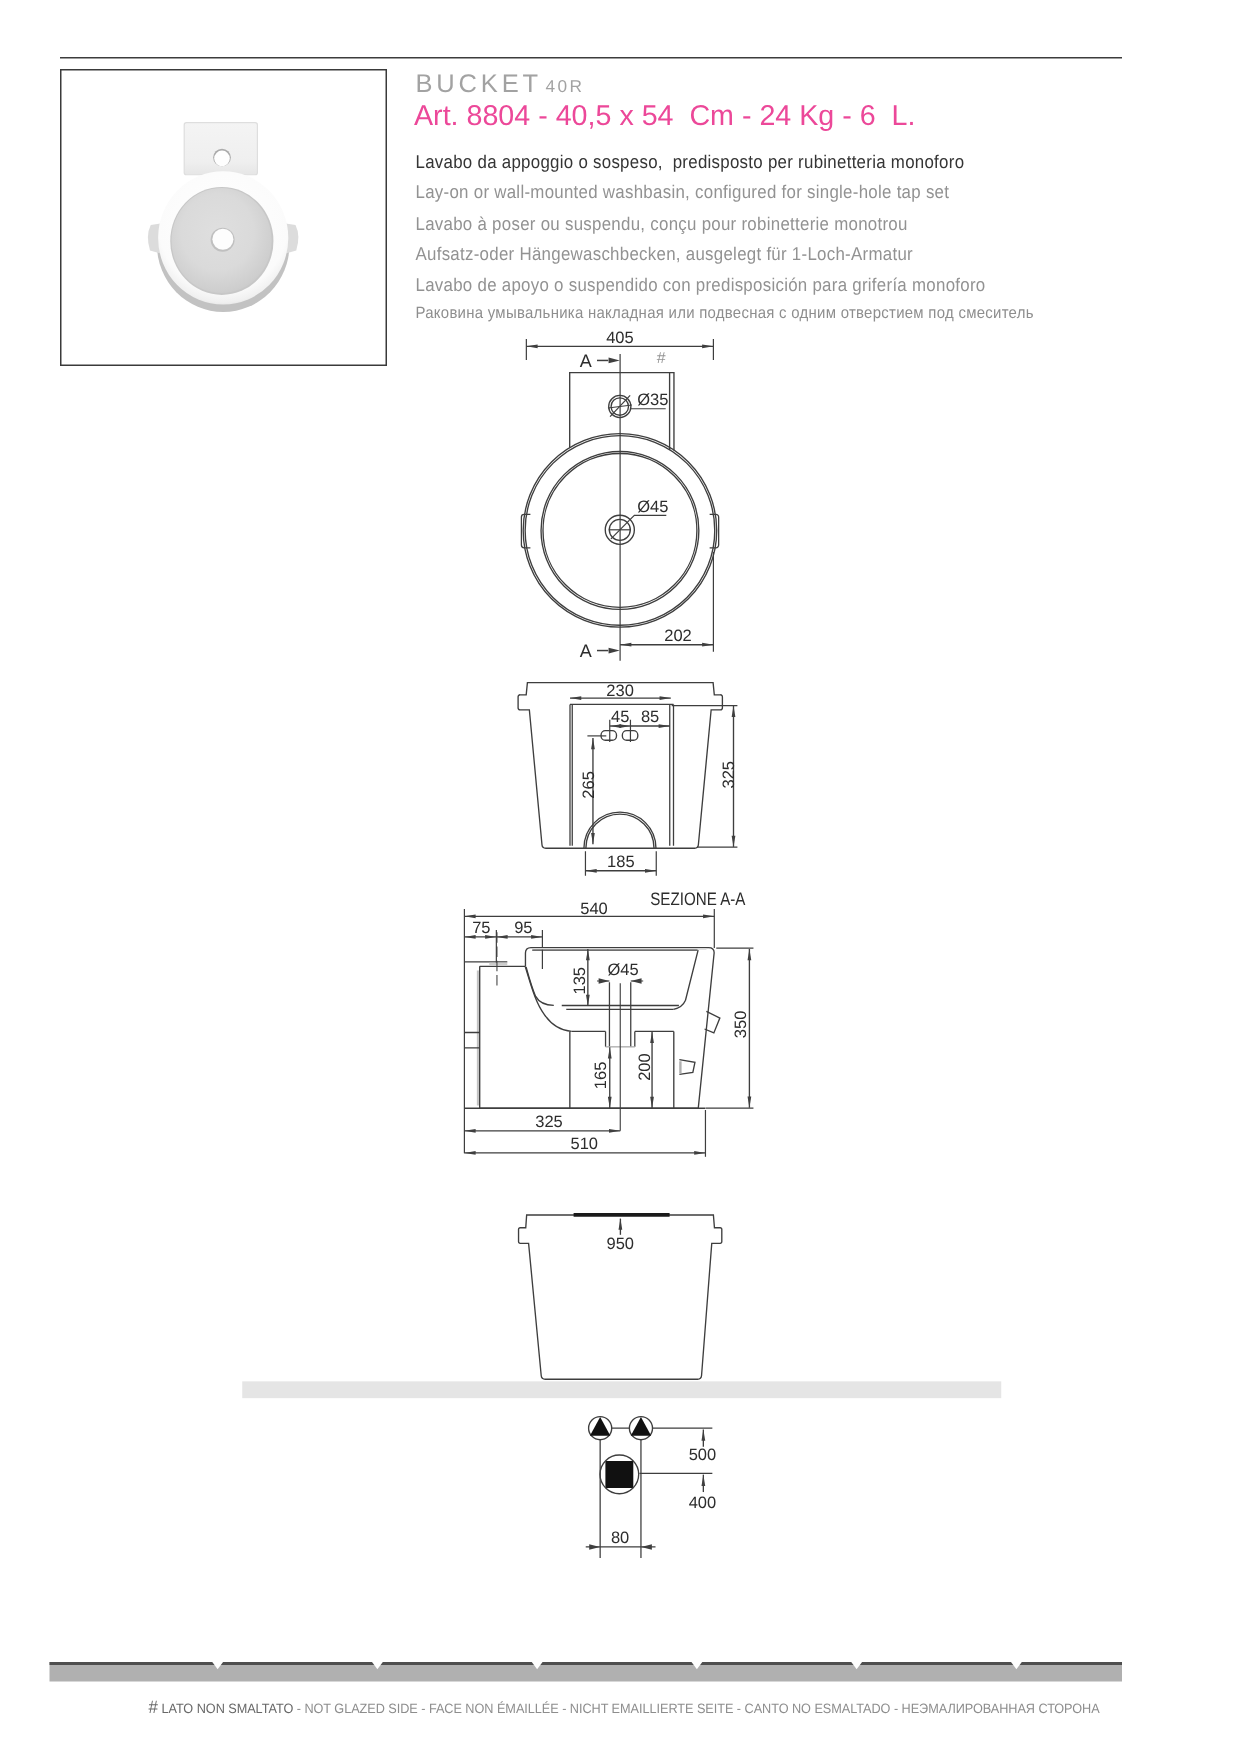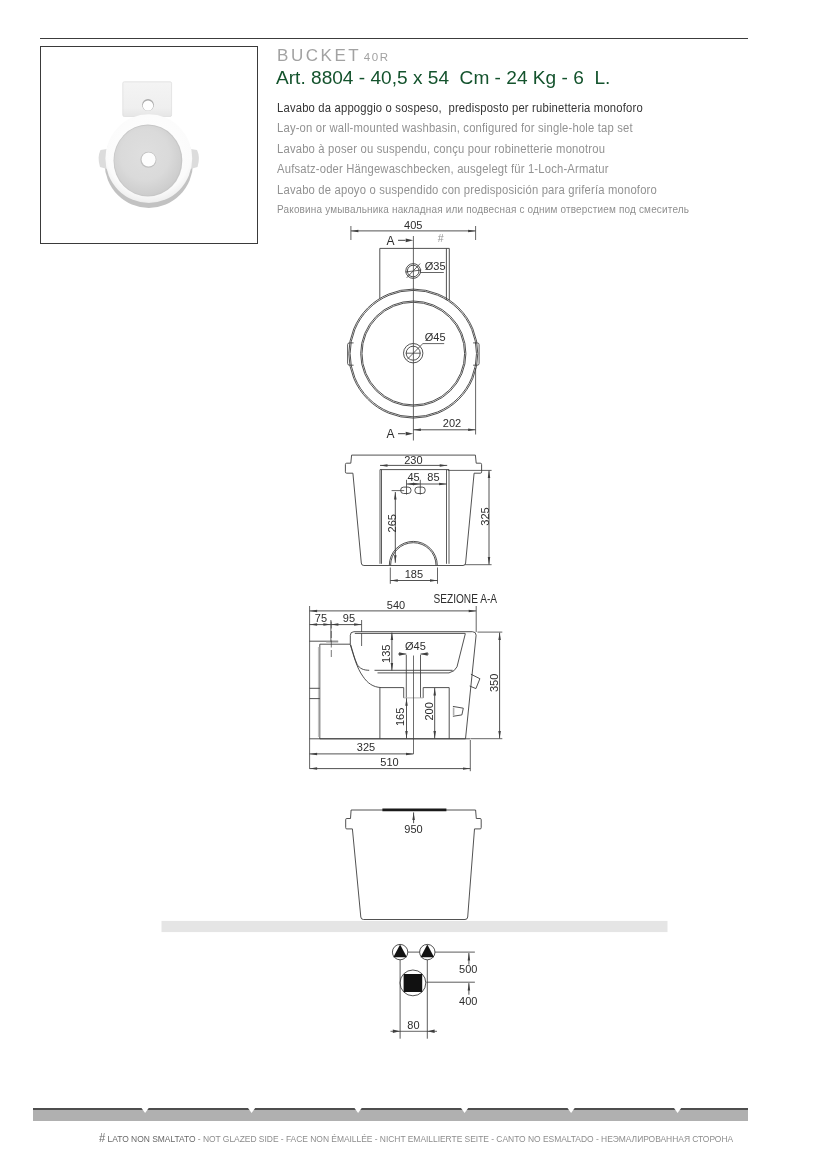--- a/index.html
+++ b/index.html
@@ -60,21 +60,21 @@
           <circle cx="107.6" cy="112.5" r="7" fill="#fdfdfd"></circle>
         </g>
 </svg>
 </div>
 
 <div class="abs" style="left:277px;top:46px;color:#a2a2a2;white-space:nowrap;">
   <span style="font-size:17px;letter-spacing:2.55px;">BUCKET</span>
   <span style="font-size:11.5px;letter-spacing:1.6px;margin-left:-2px;">40R</span>
 </div>
 
-<div class="abs" style="left:276px;top:67px;color:#14532d;font-size:19.1px;white-space:nowrap;">Art. 8804 - 40,5 x 54&nbsp; Cm - 24 Kg - 6&nbsp; L.</div>
+<div class="abs" style="left:276px;top:67px;color:#ec4899;font-size:19.1px;white-space:nowrap;">Art. 8804 - 40,5 x 54&nbsp; Cm - 24 Kg - 6&nbsp; L.</div>
 
 <div class="abs" style="left:277px;top:101px;width:560px;transform:scaleX(0.915);transform-origin:left top;">
 
   <div style="font-size:12.3px;color:#353535;letter-spacing:0.2px;height:20.4px;">Lavabo da appoggio o sospeso,&nbsp; predisposto per rubinetteria monoforo</div>
 
   <div style="font-size:12.3px;color:#929292;letter-spacing:0.2px;height:20.4px;">Lay-on or wall-mounted washbasin, configured for single-hole tap set</div>
 
   <div style="font-size:12.3px;color:#929292;letter-spacing:0.2px;height:20.4px;">Lavabo à poser ou suspendu, conçu pour robinetterie monotrou</div>
 
   <div style="font-size:12.3px;color:#929292;letter-spacing:0.2px;height:20.4px;">Aufsatz-oder Hängewaschbecken, ausgelegt für 1-Loch-Armatur</div>

